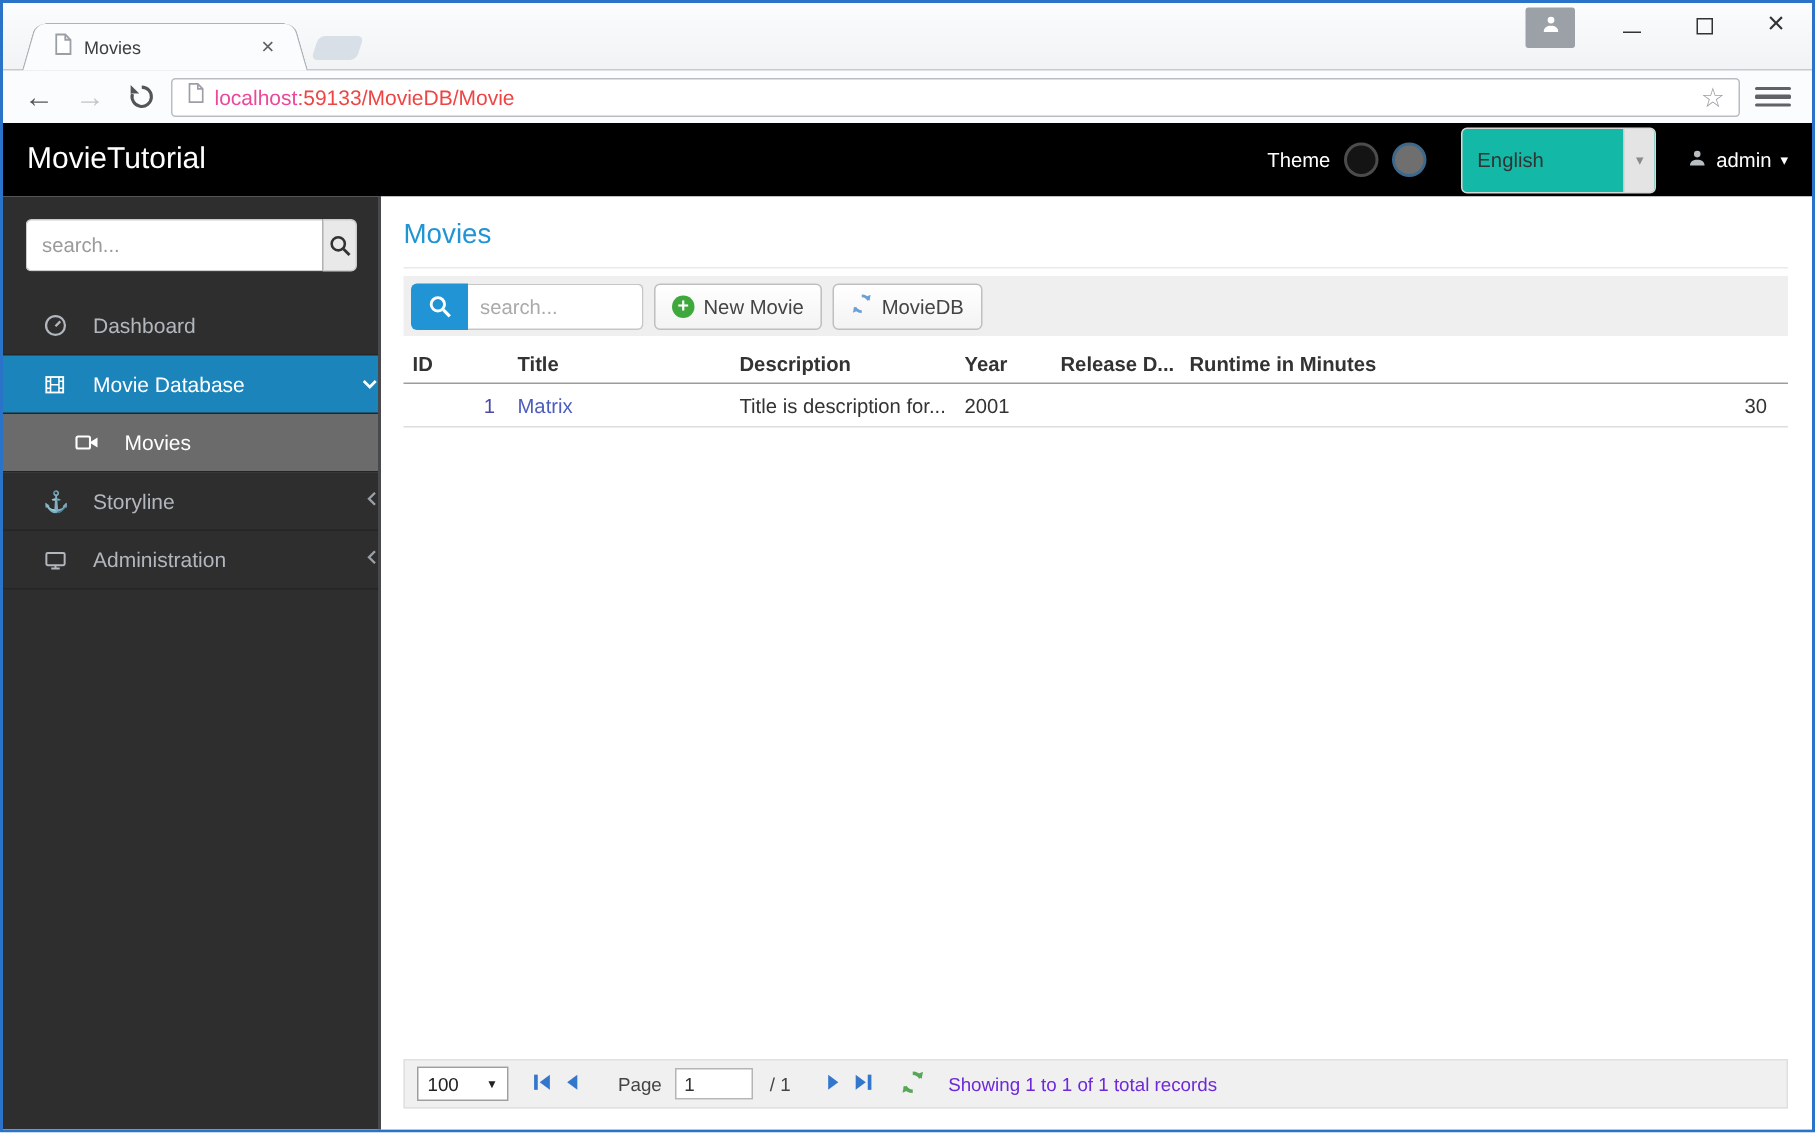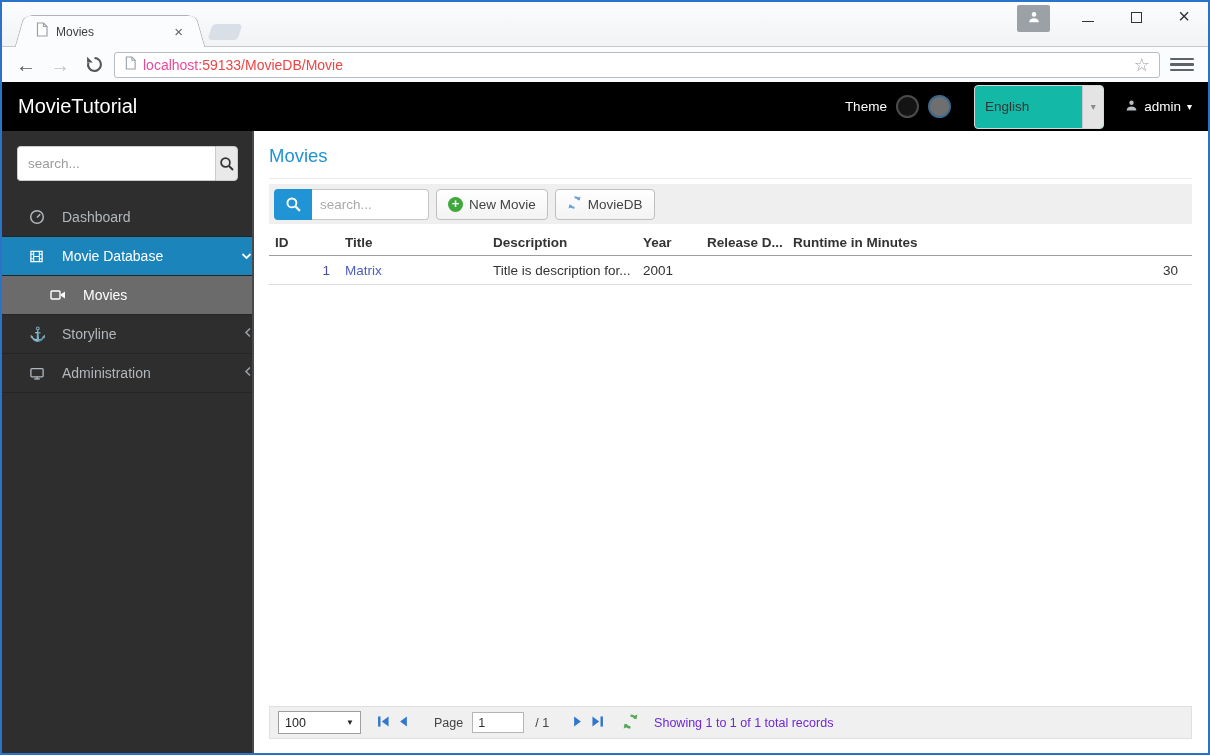--- a/index.html
+++ b/index.html
@@ -78,21 +78,21 @@
   .grid-header { display:flex; align-items:center; border-bottom:1px solid #9d9d9d; height:27px; margin-top:5px; font-weight:bold; font-size:13.5px; color:#333; flex:0 0 auto;}
   .grid-row { display:flex; align-items:center; border-bottom:1px solid #ddd; height:29px; font-size:13.5px; color:#333; flex:0 0 auto;}
   .cell { padding:0 6px; white-space:nowrap; overflow:hidden; }
   .col-id{width:70px;} .col-title{width:148px;} .col-desc{width:150px;} .col-story{width:252px;} .col-year{width:64px;} .col-release{width:86px;} .col-runtime{flex:1;}
   .cell.num-id { text-align:right; padding-right:9px; color:#4b4ba6; }
   .cell.num-rt { text-align:right; padding-right:14px; }
   .link { color:#4d5dbe; text-decoration:none; }
   .grid-filler { flex:1; }
 
   .grid-pager { height:33px; background:#f0f0f0; border:1px solid #e0e0e0; display:flex; align-items:center; padding:0 8px; gap:9px; font-size:12.5px; color:#444; flex:0 0 auto; }
-  .page-size { width:83px; height:23px; background:#fff; border:1px solid #9f9f9f; display:flex; align-items:center; padding:0 6px; justify-content:space-between; font-size:12.5px; color:#222; }
+  .page-size { width:61px; height:23px; background:#fff; border:1px solid #9f9f9f; display:flex; align-items:center; padding:0 6px; justify-content:space-between; font-size:12.5px; color:#222; }
   .page-size .sel-caret { font-size:8px; color:#222; }
   .pg-icons { display:flex; align-items:center; gap:5px; margin-left:6px; }
   .page-input { width:52px; height:21px; border:1px solid #b5b5b5; font-size:12.5px; padding:0 5px; color:#333; outline:none; font-family:"Liberation Sans",sans-serif;}
   .pager-sep { margin-left:2px; }
   .summary { margin-left:6px; color:#6d28d9;text-align:center; }
 </style>
 </head>
 <body>
 
 <div class="window">

